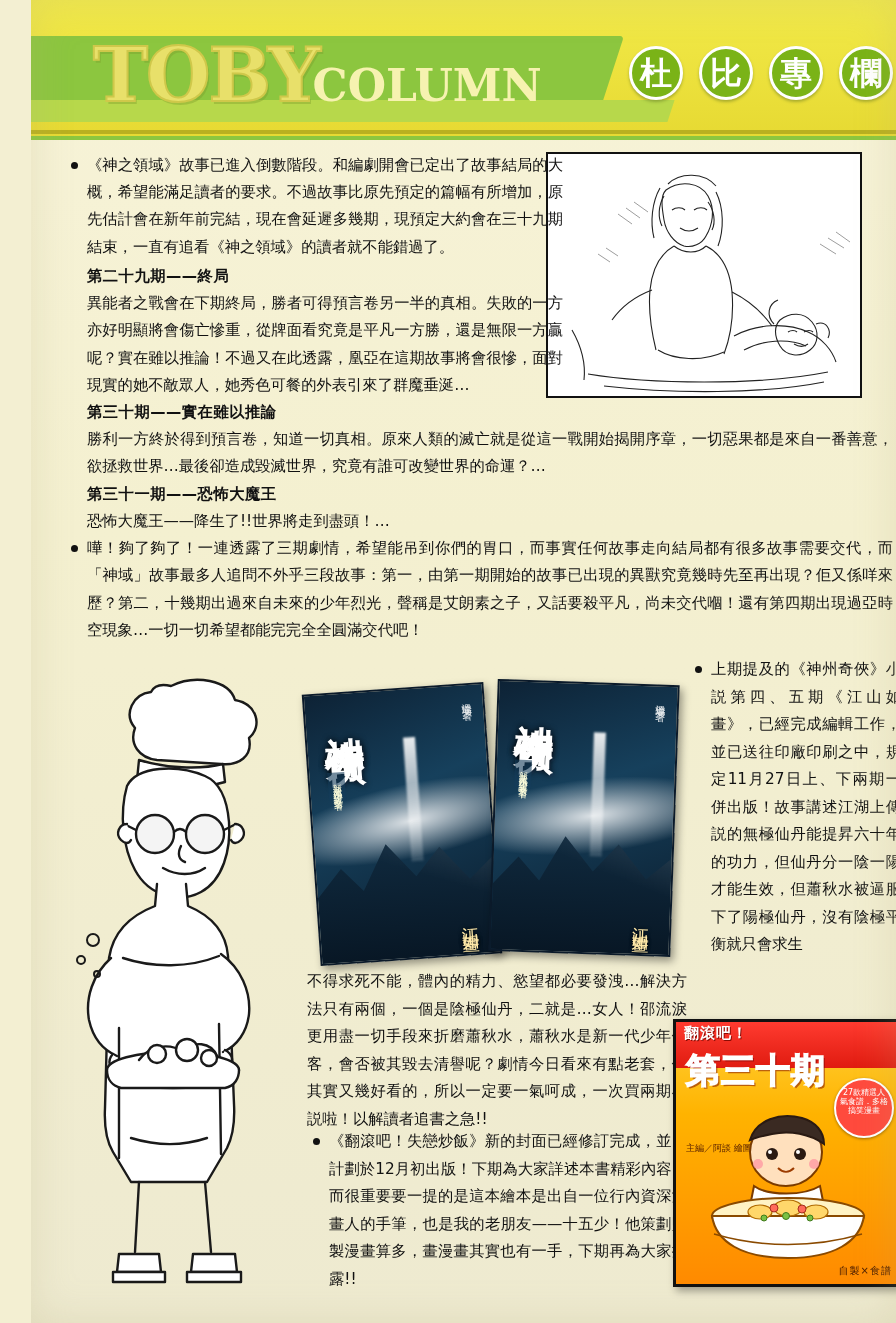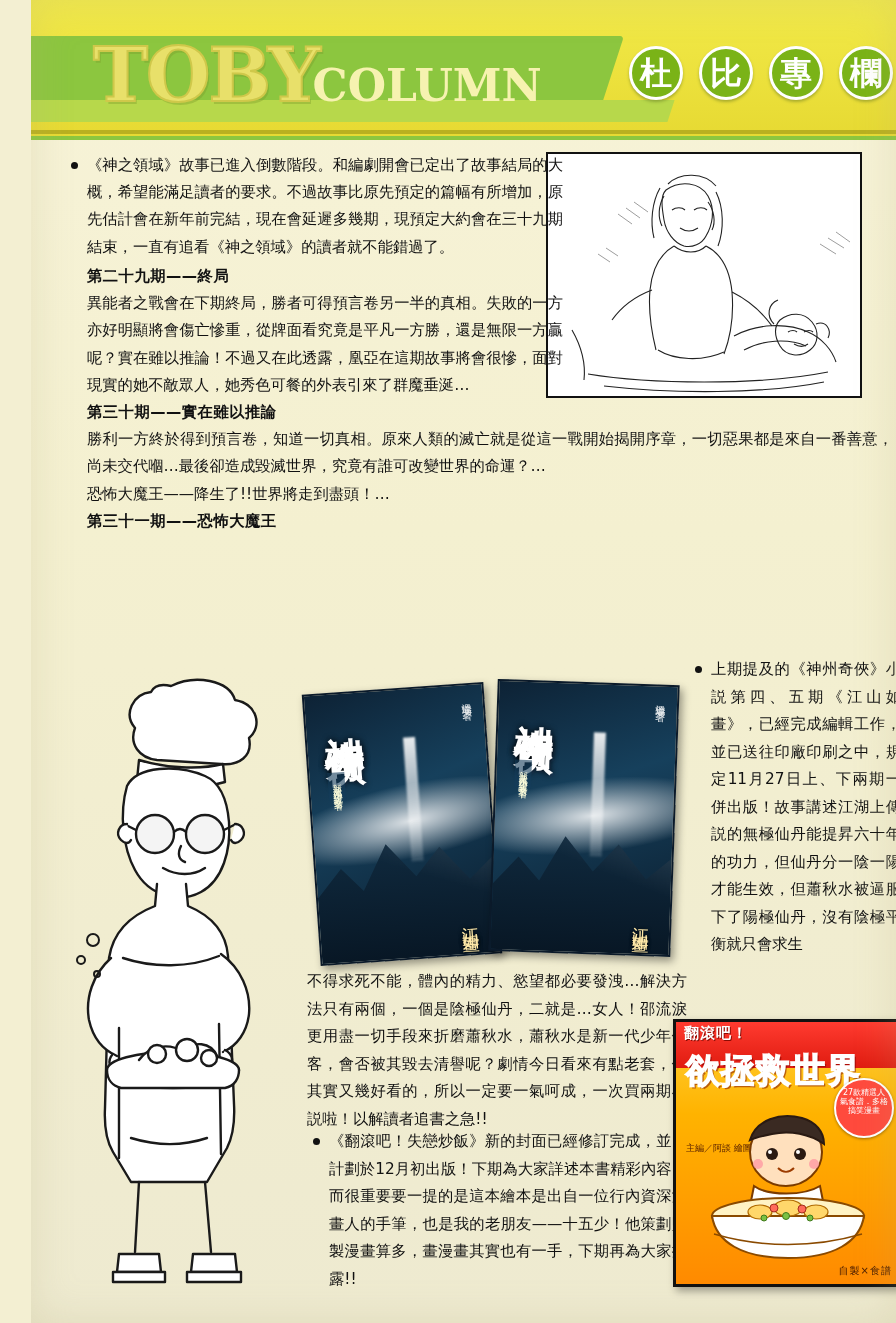--- a/index.html
+++ b/index.html
@@ -331,25 +331,26 @@
 
   <div class="body-text">
     <div class="spacer-tr"></div>
 
     <div class="bullet para">《神之領域》故事已進入倒數階段。和編劇開會已定出了故事結局的大概，希望能滿足讀者的要求。不過故事比原先預定的篇幅有所增加，原先估計會在新年前完結，現在會延遲多幾期，現預定大約會在三十九期結束，一直有追看《神之領域》的讀者就不能錯過了。</div>
 
     <div class="ind sub-head">第二十九期——終局</div>
     <div class="ind para">異能者之戰會在下期終局，勝者可得預言卷另一半的真相。失敗的一方亦好明顯將會傷亡慘重，從牌面看究竟是平凡一方勝，還是無限一方贏呢？實在雖以推論！不過又在此透露，凰亞在這期故事將會很慘，面對現實的她不敵眾人，她秀色可餐的外表引來了群魔垂涎…</div>
 
     <div class="ind sub-head">第三十期——實在雖以推論</div>
-    <div class="ind para">勝利一方終於得到預言卷，知道一切真相。原來人類的滅亡就是從這一戰開始揭開序章，一切惡果都是來自一番善意，尚未交代嗰…最後卻造成毀滅世界，究竟有誰可改變世界的命運？…</div>
-
+    <div class="ind para">勝利一方終於得到預言卷，知道一切真相。原來人類的滅亡就是從這一戰開始揭開序章，一切惡果都是來自一番善意，欲拯救世界…最後卻造成毀滅世界，究竟有誰可改變世界的命運？…</div>
+
+    <div class="ind sub-head">第三十一期——恐怖大魔王</div>
     <div class="ind para">恐怖大魔王——降生了!!世界將走到盡頭！…</div>
-    <div class="ind sub-head">第三十一期——恐怖大魔王</div>
-
+
+    <div class="bullet para">嘩！夠了夠了！一連透露了三期劇情，希望能吊到你們的胃口，而事實任何故事走向結局都有很多故事需要交代，而「神域」故事最多人追問不外乎三段故事：第一，由第一期開始的故事已出現的異獸究竟幾時先至再出現？佢又係咩來歷？第二，十幾期出過來自未來的少年烈光，聲稱是艾朗素之子，又話要殺平凡，尚未交代嗰！還有第四期出現過亞時空現象…一切一切希望都能完完全全圓滿交代吧！</div>
   </div>
 
   <div class="lower">
 
     <div class="chef">
       <svg viewBox="0 0 268 640" xmlns="http://www.w3.org/2000/svg">
         <g fill="#ffffff" stroke="#1a1a1a" stroke-width="2.4" stroke-linejoin="round" stroke-linecap="round">
 
           <path d="M118 18 c24 -12 58 -6 64 14 c22 4 28 26 14 38 c4 18 -10 28 -28 26 l-64 -4 c-18 -2 -28 -16 -22 -32 c-12 -14 -2 -34 16 -36 c4 -8 12 -8 20 -6 z"></path>
           <path d="M86 92 c26 8 60 10 84 4 l2 18 c-28 8 -60 6 -88 -2 z"></path>
@@ -430,21 +431,21 @@
       <div class="para">不得求死不能，體內的精力、慾望都必要發洩…解決方法只有兩個，一個是陰極仙丹，二就是…女人！邵流淚更用盡一切手段來折磨蕭秋水，蕭秋水是新一代少年俠客，會否被其毀去清譽呢？劇情今日看來有點老套，但其實又幾好看的，所以一定要一氣呵成，一次買兩期小説啦！以解讀者追書之急!!</div>
     </div>
 
     <div class="bottom-col">
       <div class="bullet para">《翻滾吧！失戀炒飯》新的封面已經修訂完成，並已計劃於12月初出版！下期為大家詳述本書精彩內容，而很重要要一提的是這本繪本是出自一位行內資深漫畫人的手筆，也是我的老朋友——十五少！他策劃監製漫畫算多，畫漫畫其實也有一手，下期再為大家披露!!</div>
     </div>
 
     <div class="rice">
       <div class="topband"></div>
       <div class="t1">翻滾吧！</div>
-      <div class="t2">欲拯救世界</div>
+      <div class="t2">第三十期</div>
       <div class="badge">27款精選人氣食譜．多格搞笑漫畫</div>
       <div class="credit">主編／阿談
 繪圖／十五少</div>
       <div class="girl">
         <svg viewBox="0 0 104 104" xmlns="http://www.w3.org/2000/svg">
           <ellipse cx="52" cy="46" rx="36" ry="34" fill="#ffe0bd" stroke="#7a3b00" stroke-width="2"></ellipse>
           <path d="M16 34 c6 -20 30 -28 52 -22 c14 4 22 14 22 26 c-14 -10 -34 -14 -52 -10 c-10 2 -18 4 -22 6 z" fill="#3a2a22" stroke="#2a1a12" stroke-width="2"></path>
           <circle cx="38" cy="48" r="6" fill="#2a1a12"></circle>
           <circle cx="66" cy="48" r="6" fill="#2a1a12"></circle>
           <circle cx="36" cy="46" r="2" fill="#fff"></circle>

